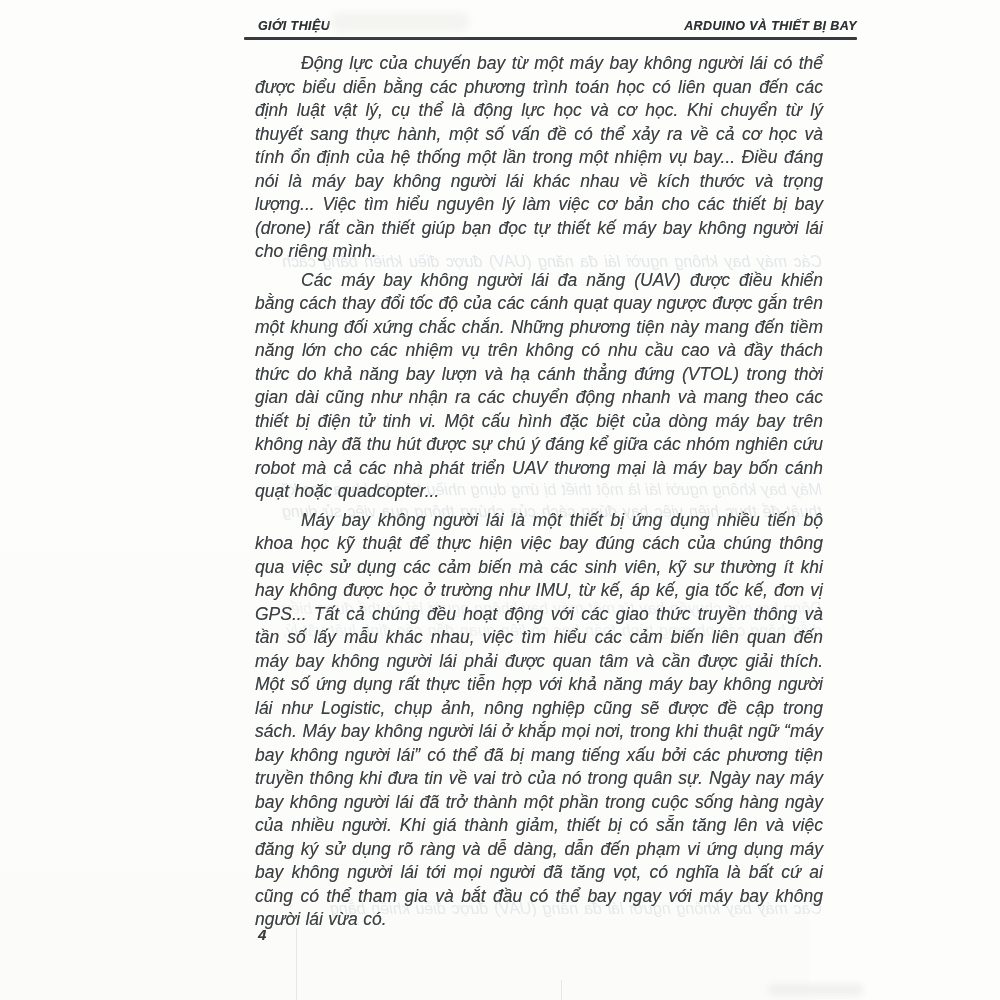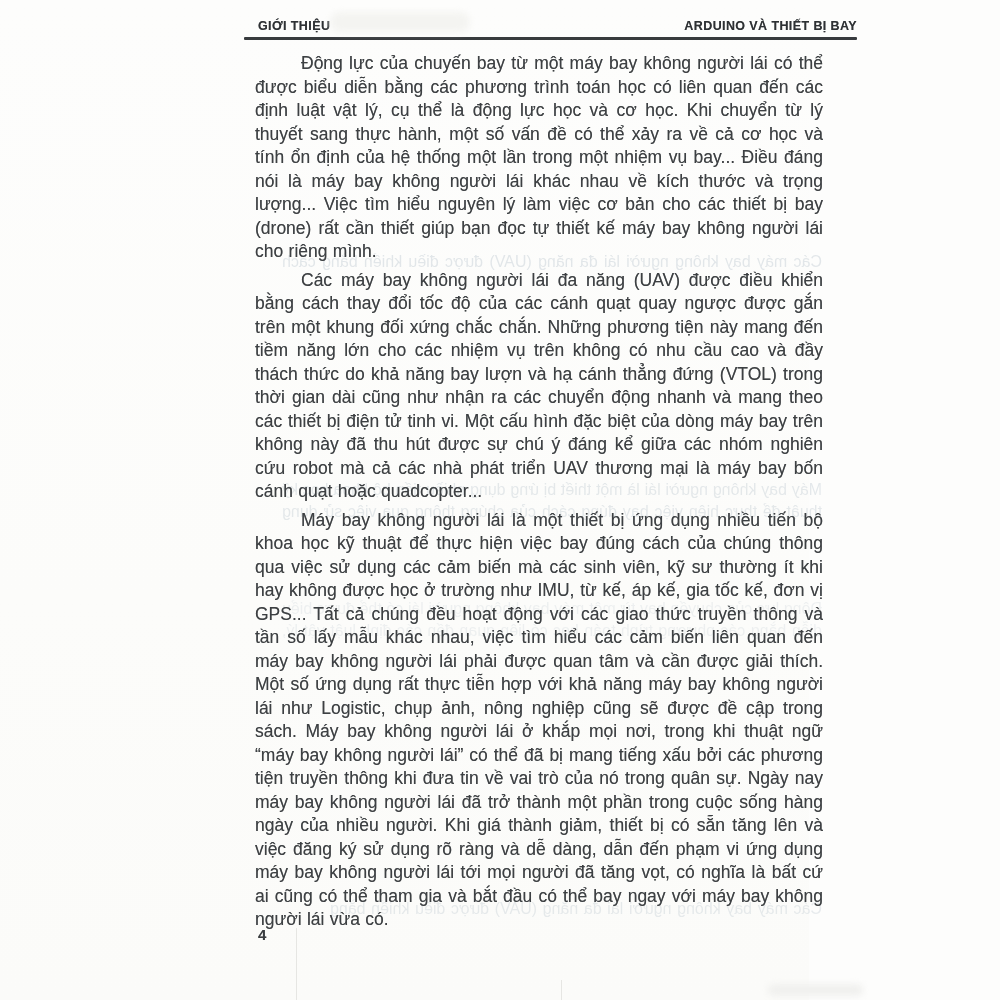--- a/index.html
+++ b/index.html
@@ -9,20 +9,21 @@
     height: 1000px;
     background: #fdfdfc;
     overflow: hidden;
     font-family: "Liberation Sans", sans-serif;
   }
   .page {
     position: absolute;
     left: 0; top: 0;
     width: 809px; height: 1000px;
     background: linear-gradient(180deg, #fdfdfc 0%, #fcfcfa 60%, #fbfbf9 100%);
+    font-style: italic;
   }
   
   .running-header {
     position: absolute;
     left: 245px;
     width: 612px;
     top: 18px;
     display: flex;
     justify-content: space-between;
     align-items: flex-end;

